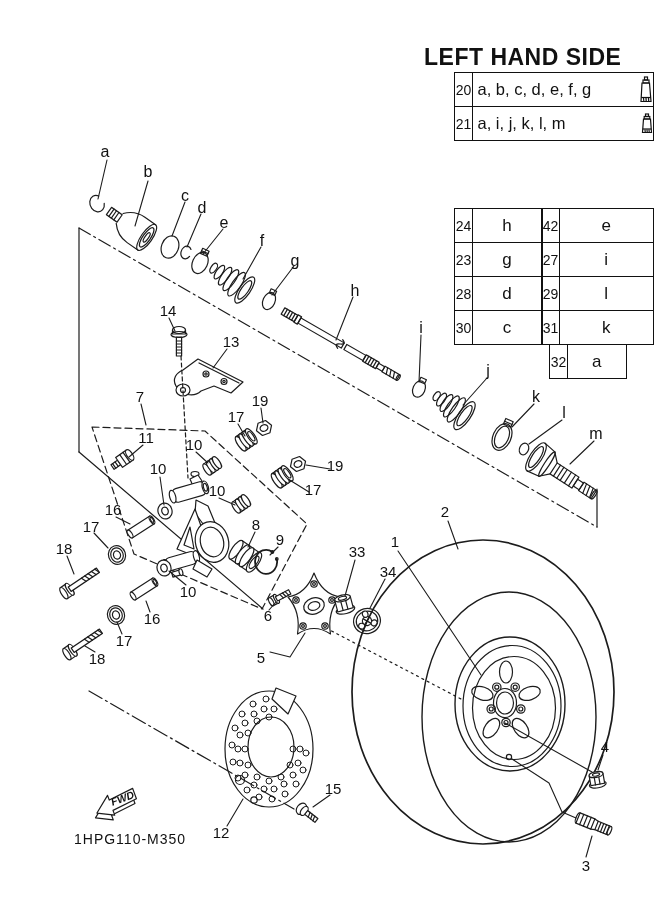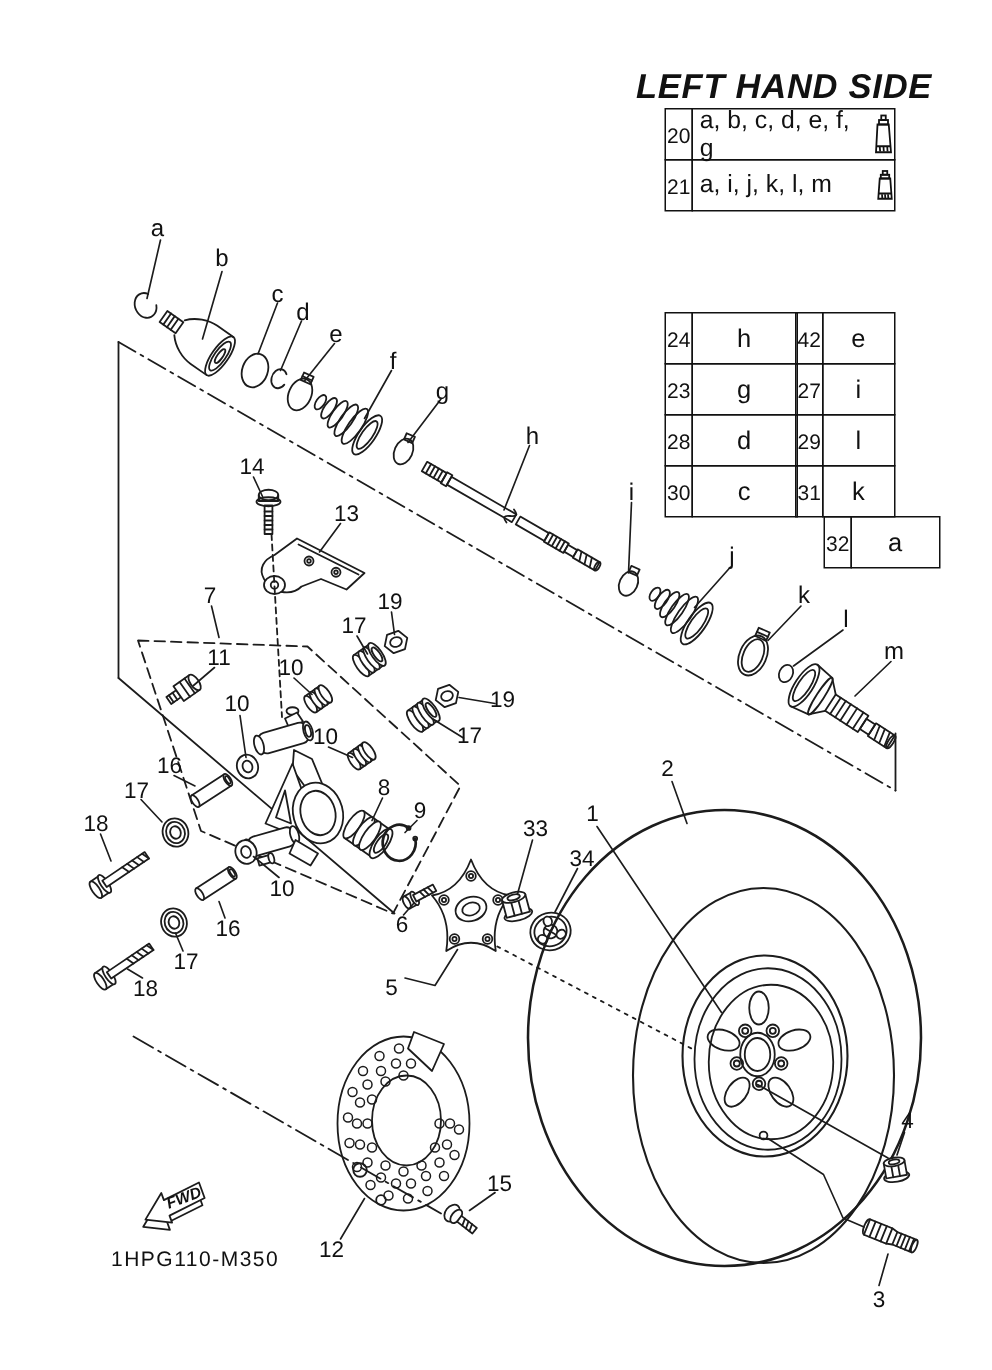--- a/index.html
+++ b/index.html
@@ -1,22 +1,22 @@
 <!DOCTYPE html>
 <html><head>
 <meta charset="utf-8">
 <style>
   html,body{margin:0;padding:0;background:#fff;}
   .stage{position:relative;width:661px;height:913px;background:#fff;overflow:hidden;
          font-family:"Liberation Sans",sans-serif;color:#111;}
   .diagram-svg{position:absolute;left:0;top:0;}
-  .page-title{position:absolute;left:424px;top:44px;width:210px;font-size:23px;font-style:italic;
+  .page-title{position:absolute;left:424px;top:44px;width:210px;font-size:23px;
               font-weight:700;letter-spacing:.5px;white-space:nowrap;}
   .apply-table{position:absolute;left:443px;top:72px;width:179px;height:307px;font-size:16px;}
-  .trow{position:absolute;left:0;width:154px;height:35px;box-sizing:border-box;display:flex;}
+  .trow{position:absolute;left:11px;width:200px;height:35px;box-sizing:border-box;display:flex;}
   .tcell{box-sizing:border-box;border:1.5px solid #111;display:flex;align-items:center;}
   .tnum{width:19px;justify-content:center;font-size:14px;margin-right:-1.5px;}
   .tletters{flex:1;padding-left:5px;gap:5px;font-size:16.5px;justify-content:space-between;}
   .tcenter{justify-content:center;font-size:17px;}
   .pairL{width:71px;margin-right:-1.5px;}
   .pairR{flex:1;}
   .tube-icon svg{display:block;}
   text.lbl{font-family:"Liberation Sans",sans-serif;font-size:15px;fill:#111;text-anchor:middle;}
   text.lbl-letter{font-size:16px;}
   .fwd-text{font-family:"Liberation Sans",sans-serif;font-size:10.5px;font-weight:700;font-style:italic;fill:#111;}

